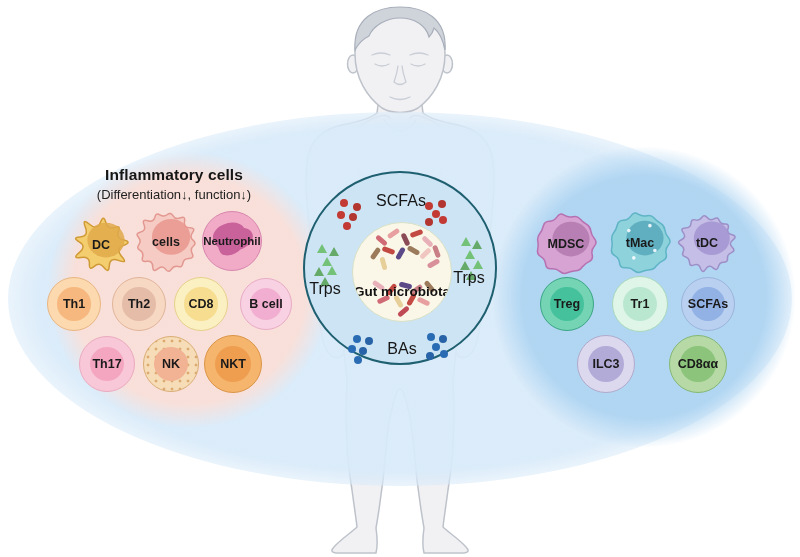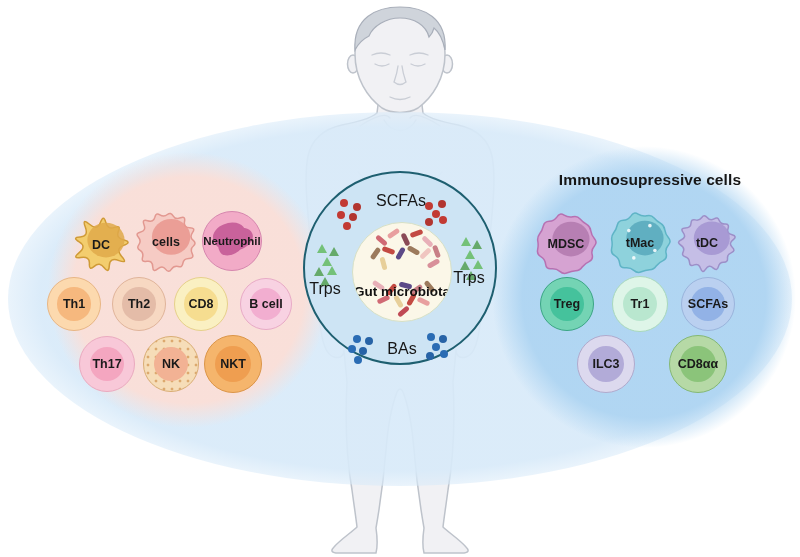--- a/index.html
+++ b/index.html
@@ -106,21 +106,22 @@
       <path d="M 60,126 C 75,116 86,113 90,118"></path>
       <path d="M 140,126 C 125,116 114,113 110,118"></path>
       <path d="M 58,172 C 75,193 96,195 100,189 C 104,195 125,193 142,172"></path>
     </g>
   </svg>
 
   <div class="ellipse" id="bg-ellipse"></div>
   <div class="ellipse" id="pink-ellipse"></div>
   <div class="ellipse" id="blue-ellipse"></div>
 
-  <div class="title" style="left:520px; top:171px; width:260px;">Immunosupressive cells</div>
+  <div class="title" style="left:48px; top:166px; width:252px;">Inflammatory cells</div>
+  <div class="subtitle" style="left:48px; top:187px; width:252px;">(Differentiation↓, function↓)</div>
 
   <div class="abs" id="metabolite-ring">
     <div id="gut-circle">
       <div id="bacteria">
           <div class="rod" style="left: 22px; top: 14.5px; width: 13px; height: 5px; background: rgb(208, 106, 116); transform: rotate(40deg);"></div>
           <div class="rod" style="left: 34px; top: 7.5px; width: 13px; height: 5px; background: rgb(232, 159, 159); transform: rotate(-35deg);"></div>
           <div class="rod" style="left: 46px; top: 13.5px; width: 13px; height: 5px; background: rgb(138, 74, 86); transform: rotate(65deg);"></div>
           <div class="rod" style="left: 57px; top: 7.5px; width: 13px; height: 5px; background: rgb(195, 74, 66); transform: rotate(-20deg);"></div>
           <div class="rod" style="left: 68px; top: 15.5px; width: 13px; height: 5px; background: rgb(232, 176, 184); transform: rotate(45deg);"></div>
           <div class="rod" style="left: 16px; top: 27.5px; width: 13px; height: 5px; background: rgb(156, 122, 92); transform: rotate(-55deg);"></div>

